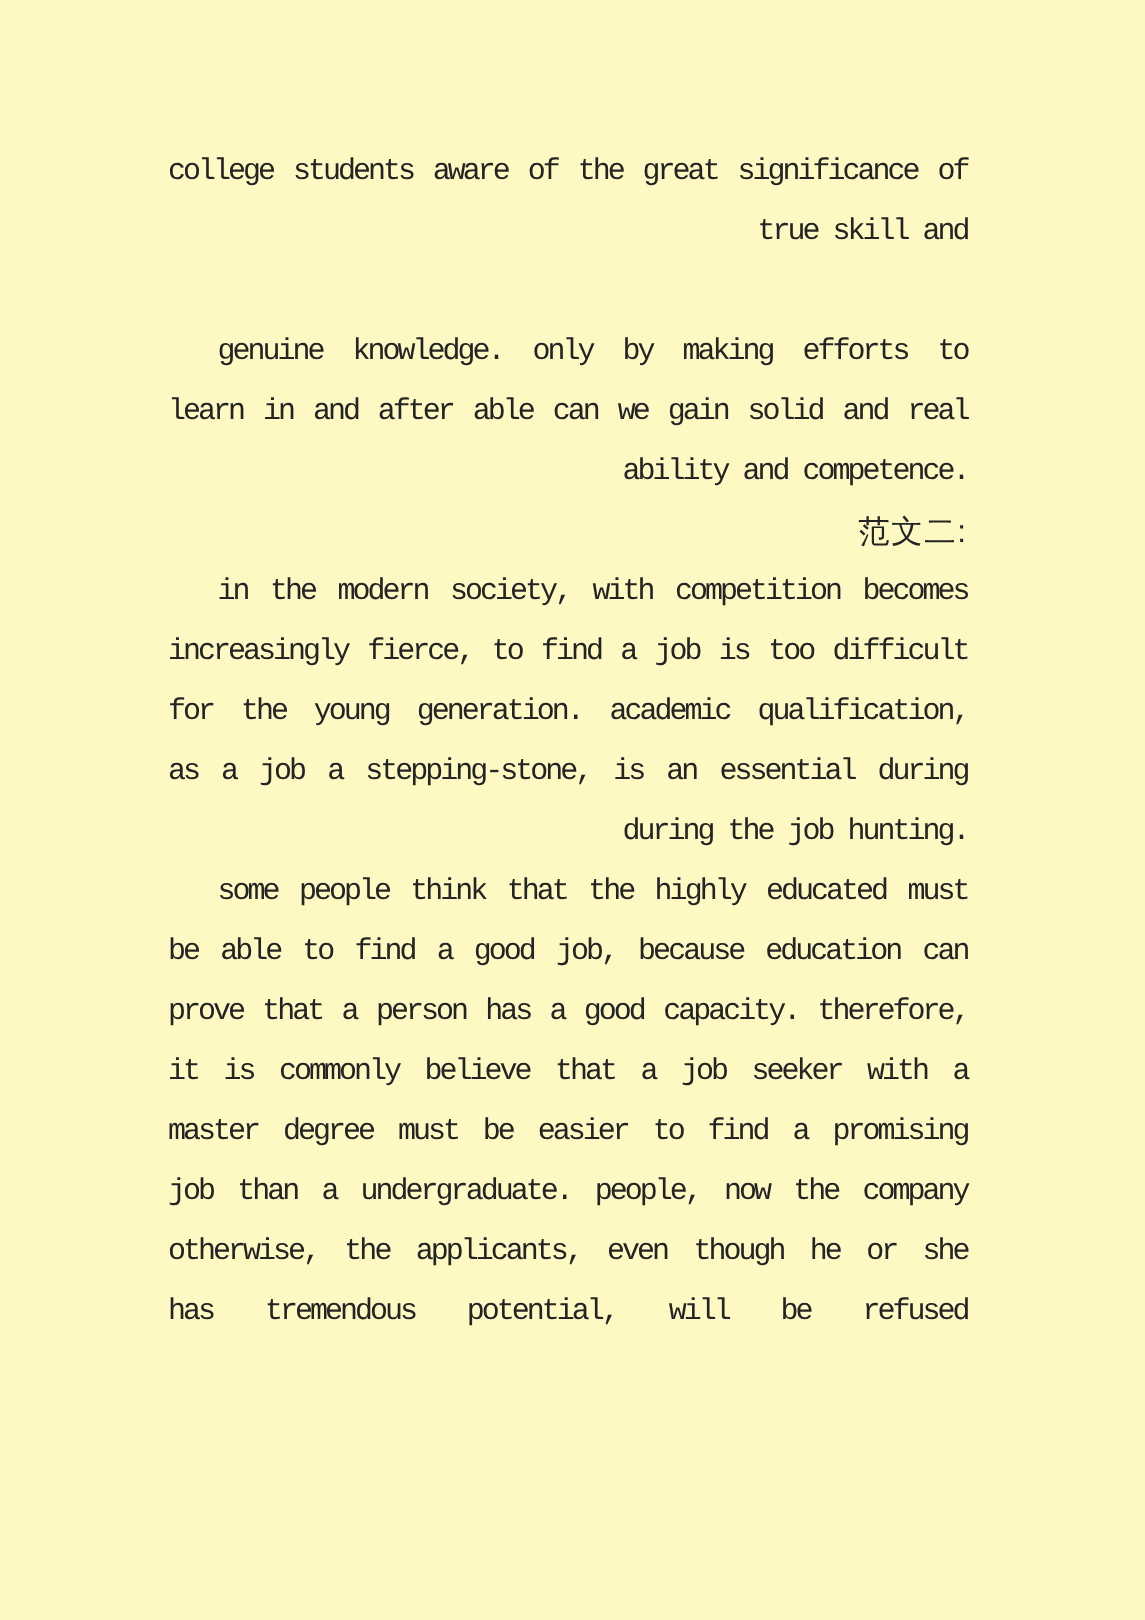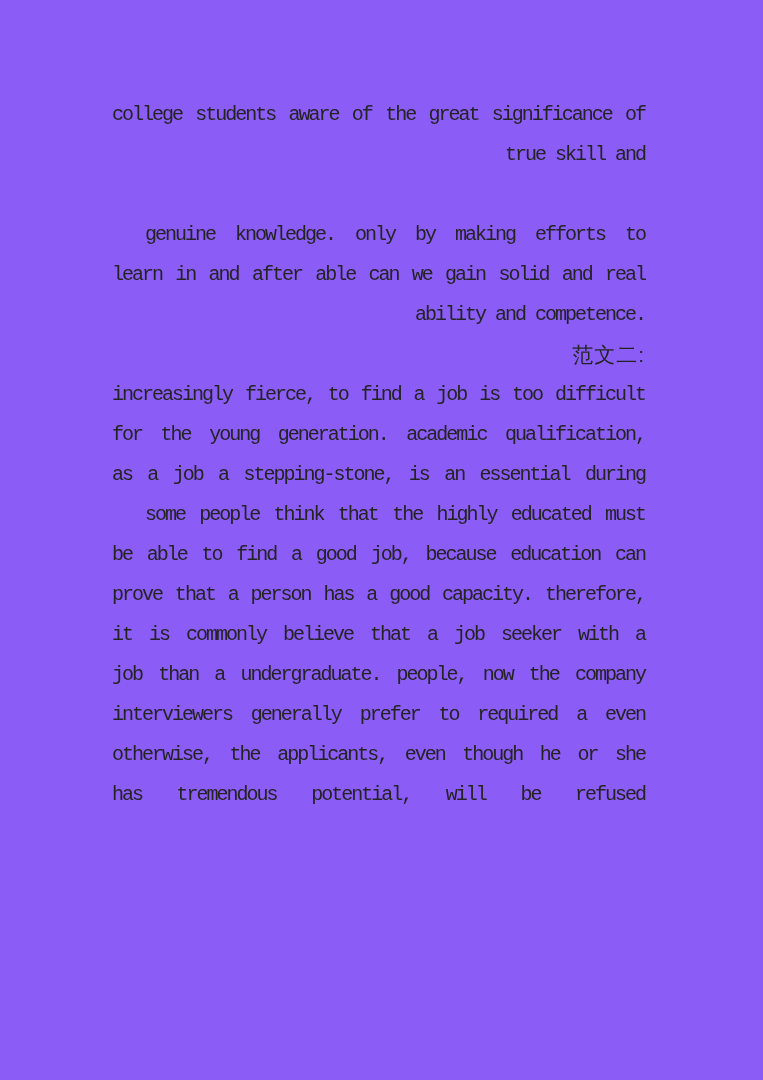--- a/index.html
+++ b/index.html
@@ -4,21 +4,21 @@
 <style>
   html, body {
     margin: 0;
     padding: 0;
     background: #ffffff;
   }
   .page {
     position: relative;
     width: 763px;
     height: 1080px;
-    background: #8b5cf6;
+    background: #fef9c3;
     overflow: hidden;
     font-family: "Liberation Mono", "DejaVu Sans Mono", monospace;
     color: #242424;
   }
   .text-block {
     position: absolute;
     left: 112px;
     top: 95px;
     width: 533px;
   }
@@ -52,25 +52,27 @@
 
 <div class="page">
   <div class="text-block">
       <div class="line fill">college students aware of the great significance of</div>
       <div class="line">true skill and</div>
       <div class="line blank"></div>
       <div class="line fill indent">genuine knowledge. only by making efforts to</div>
       <div class="line fill">learn in and after able can we gain solid and real</div>
       <div class="line">ability and competence.</div>
       <div class="line indent cjk">范文二:</div>
+      <div class="line fill indent">in the modern society, with competition becomes</div>
       <div class="line fill">increasingly fierce, to find a job is too difficult</div>
       <div class="line fill">for the young generation. academic qualification,</div>
       <div class="line fill">as a job a stepping-stone, is an essential during</div>
+      <div class="line">during the job hunting.</div>
       <div class="line fill indent">some people think that the highly educated must</div>
       <div class="line fill">be able to find a good job, because education can</div>
       <div class="line fill">prove that a person has a good capacity. therefore,</div>
       <div class="line fill">it is commonly believe that a job seeker with a</div>
+      <div class="line fill">master degree must be easier to find a promising</div>
       <div class="line fill">job than a undergraduate. people, now the company</div>
-      <div class="line fill">interviewers generally prefer to required a even</div>
       <div class="line fill">otherwise, the applicants, even though he or she</div>
       <div class="line fill">has tremendous potential, will be refused</div>
     </div>
 </div>
 
 </body></html>

